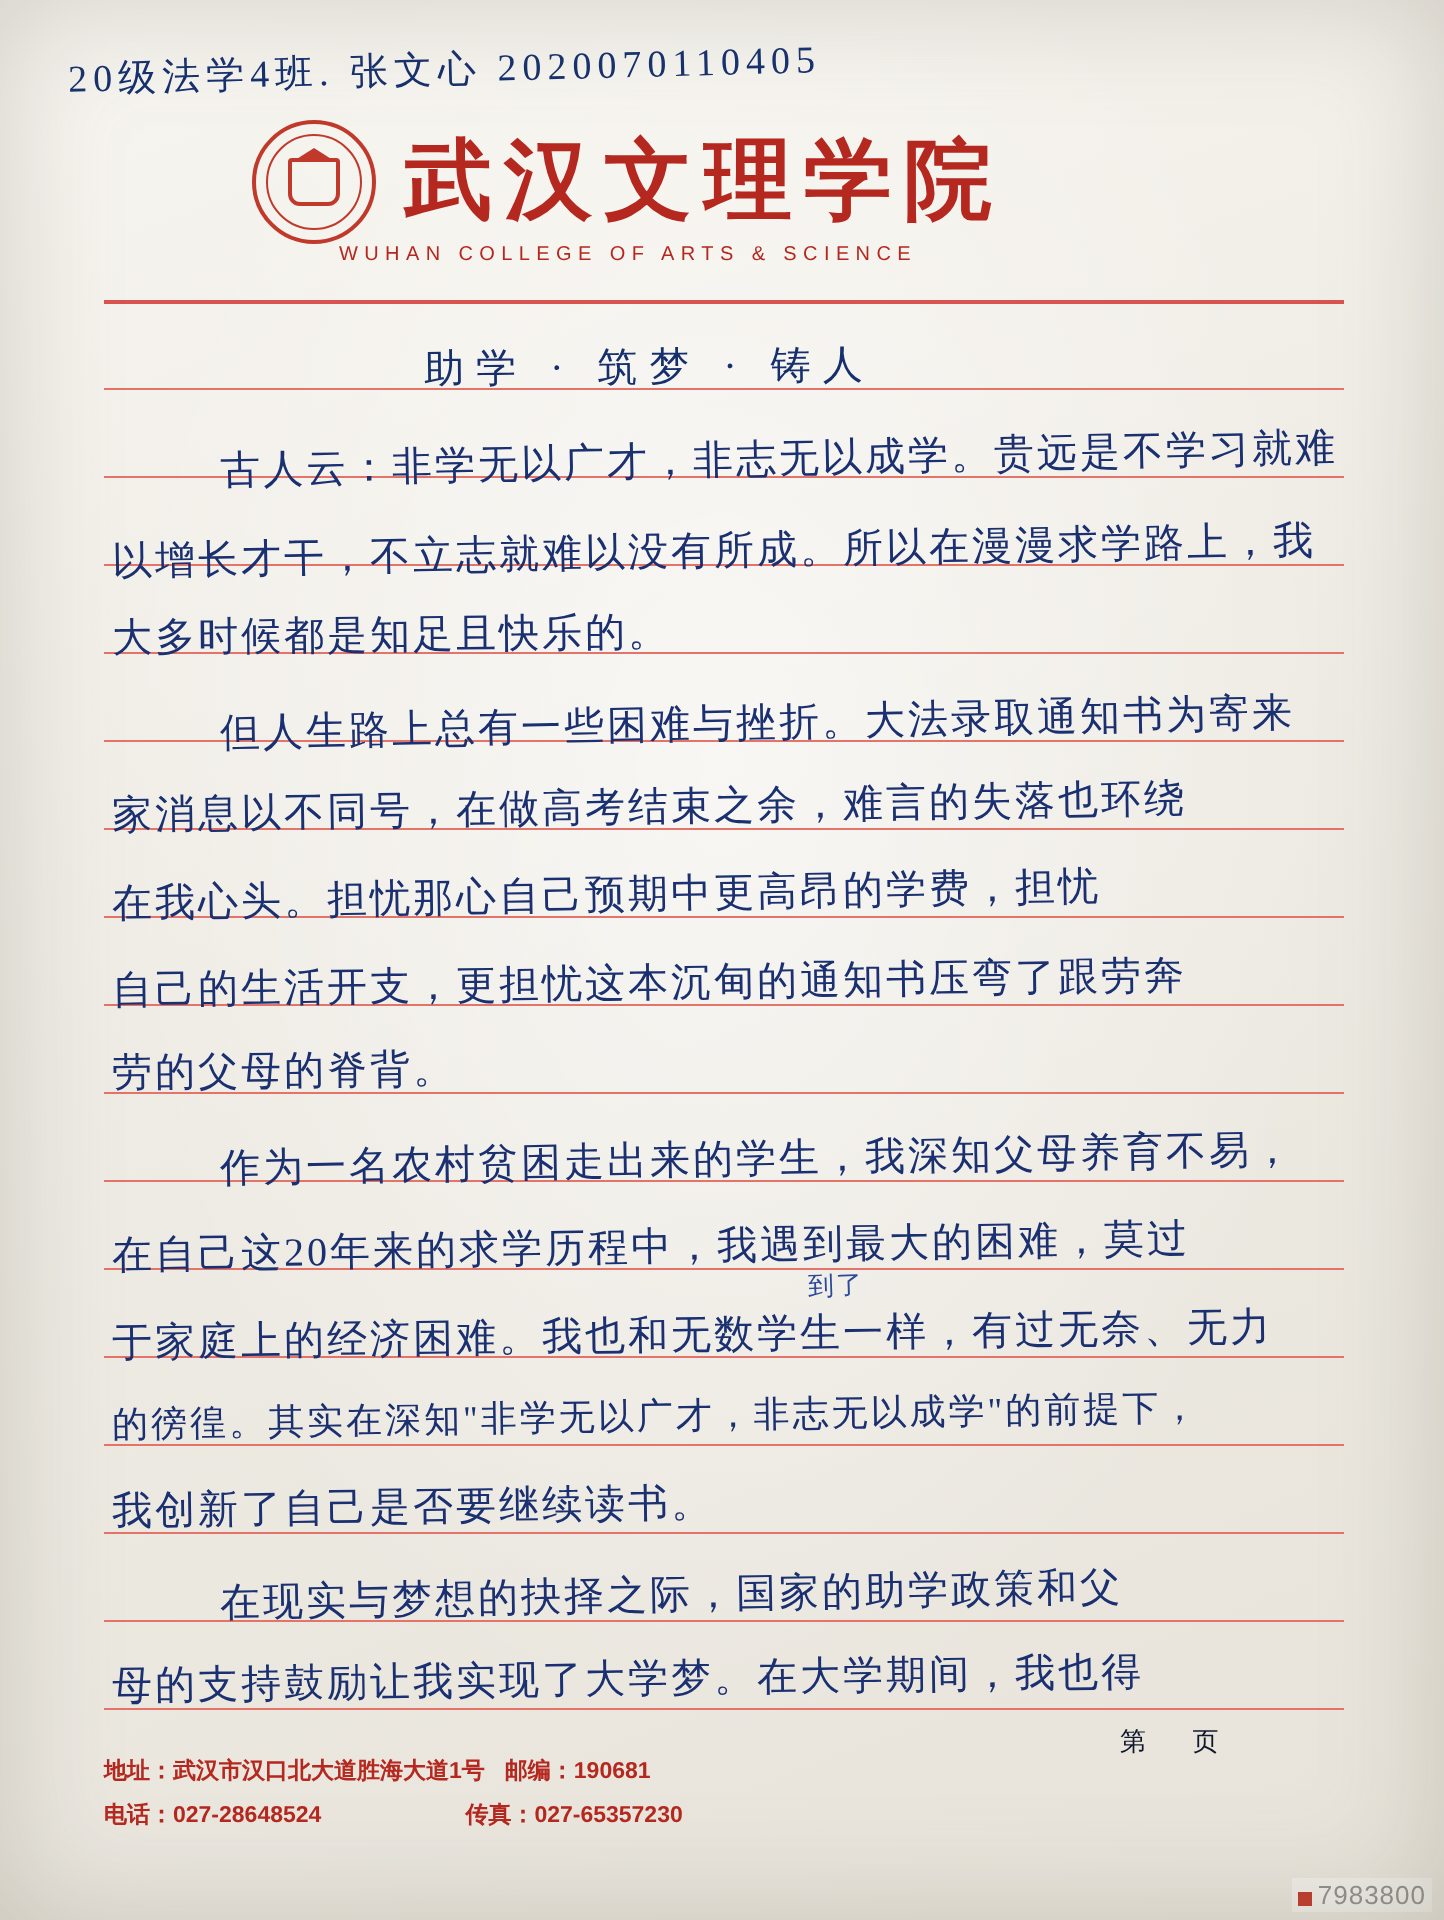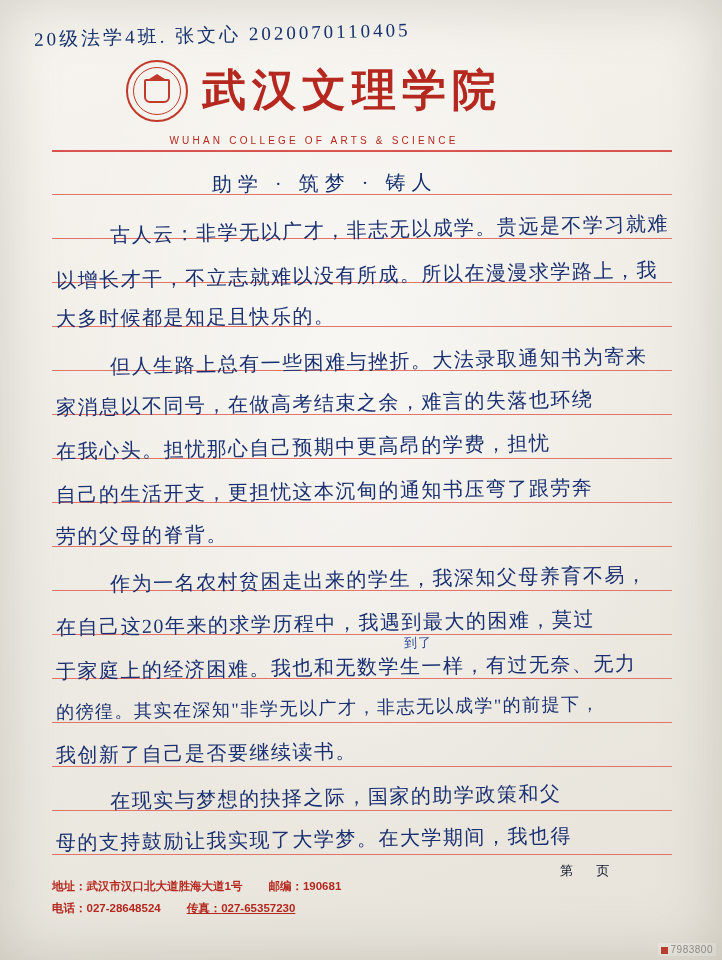--- a/index.html
+++ b/index.html
@@ -87,21 +87,21 @@
   .cn-name {
     font-family: "Liberation Serif", serif;
     font-size: 44px;
     font-weight: bold;
     letter-spacing: 6px;
     color: #b5281f;
     line-height: 1;
     white-space: nowrap;
   }
   .en-name {
-    margin-top: 13px;
+    margin-top: 0;
     font-size: 10px;
     letter-spacing: 3.2px;
     color: #b5281f;
     font-family: "Liberation Sans", sans-serif;
   }
 
   
   .rules {
     position: absolute;
     left: 52px;
@@ -156,21 +156,21 @@
     position: absolute;
     left: 52px;
     top: 876px;
     width: 620px;
     font-size: 11.5px;
     color: #b5281f;
     font-family: "Liberation Sans", sans-serif;
   }
   .footer-row {
     display: flex;
-    gap: 26px;
+    gap: 10px;
     line-height: 1.9;
     white-space: nowrap;
   }
   .footer-label {
     font-weight: bold;
   }
   .footer-strong {
     font-weight: bold;
   }
   .page-no {
@@ -179,21 +179,21 @@
     top: 862px;
     font-size: 13px;
     color: #0f172a;
     font-family: "Liberation Serif", serif;
     letter-spacing: 10px;
   }
   .watermark {
     position: absolute;
     right: 6px;
     bottom: 4px;
-    font-size: 10px;
+    font-size: 13px;
     color: #8f8f8f;
     background: rgba(255,255,255,0.35);
     padding: 1px 3px;
     letter-spacing: 0.5px;
   }
   .wm-dot {
     display: inline-block;
     width: 7px;
     height: 7px;
     background: #c0392b;
@@ -267,21 +267,21 @@
         <span class="footer-label">地址：</span><span class="footer-strong">武汉市汉口北大道胜海大道1号</span>
       </span>
       <span>
         <span class="footer-label">邮编：</span><span class="footer-strong">190681</span>
       </span>
     </div>
     <div class="footer-row">
       <span>
         <span class="footer-label">电话：</span><span class="footer-strong">027-28648524</span>
       </span>
-      <span style="text-decoration:underline;">
+      <span style="margin-left:62px;">
         <span class="footer-label">传真：</span><span class="footer-strong">027-65357230</span>
       </span>
     </div>
   </div>
 
   <div class="watermark">
     <span class="wm-dot"></span><span>7983800</span>
   </div>
 
   <div class="edge-shadow"></div>

